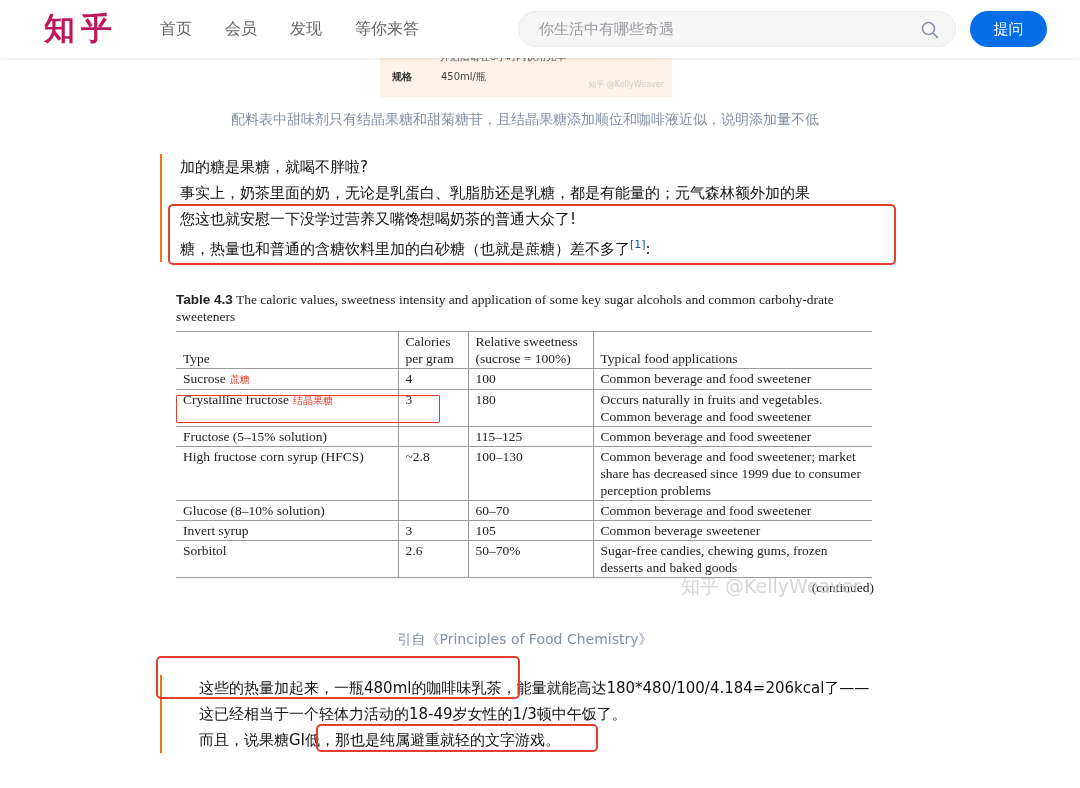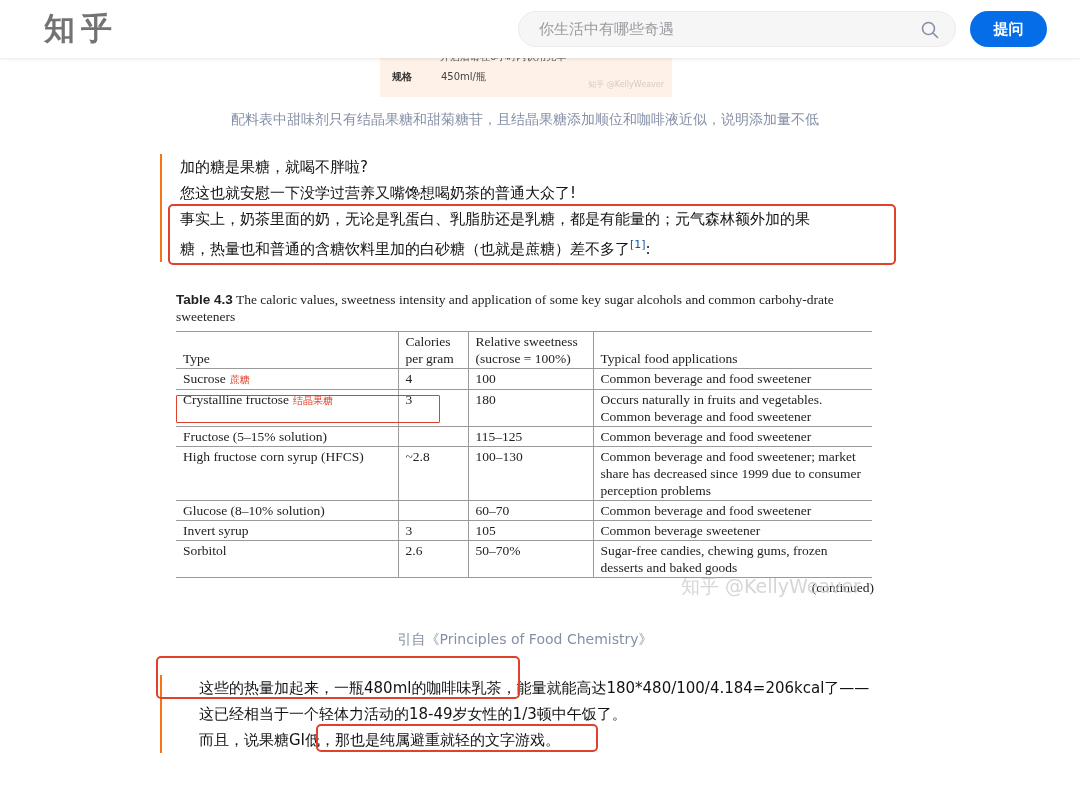--- a/index.html
+++ b/index.html
@@ -2,31 +2,31 @@
 <html><head>
 <meta charset="utf-8">
 <style>
   * { box-sizing: border-box; margin: 0; padding: 0; }
   html, body { width: 1080px; height: 788px; overflow: hidden; background: #fff; }
   body { font-family: "DejaVu Sans", "Liberation Sans", sans-serif; color: #121212; position: relative; }
 
   
   .header { position: absolute; top: 0; left: 0; width: 1080px; height: 58px; background: #fff;
     box-shadow: 0 1px 3px rgba(18,18,18,0.1); z-index: 10; }
-  .logo { position: absolute; left: 44px; top: 8px; font-size: 31px; font-weight: bold; color: #737373; letter-spacing: 6px; }
+  .logo { position: absolute; left: 44px; top: 8px; font-size: 31px; font-weight: bold; color: #be185d; letter-spacing: 6px; }
   .nav { position: absolute; left: 160px; top: 19px; display: flex; gap: 0; }
   .nav-item { font-size: 16px; color: #646464; margin-right: 33px; cursor: pointer; }
   .search { position: absolute; left: 518px; top: 11px; width: 438px; height: 36px; background: #f6f6f6;
     border: 1px solid #ebebeb; border-radius: 18px; }
   .search input { border: none; outline: none; background: transparent; font-size: 15px; color: #be185d;
     position: absolute; left: 20px; top: 8px; width: 360px; font-family: "DejaVu Sans", sans-serif; }
   .search input::placeholder { color: #9a9ba0; }
   .search-icon { position: absolute; right: 16px; top: 9px; width: 18px; height: 18px; }
   .ask-btn { position: absolute; left: 970px; top: 11px; width: 77px; height: 36px; background: #056de8;
-    color: #fff; border-radius: 18px; font-size: 15px; text-align: center; line-height: 36px; font-weight: bold; cursor: pointer; }
+    color: #fff; border-radius: 18px; font-size: 15px; text-align: center; line-height: 36px; font-weight: normal; cursor: pointer; }
 
   
   .img-frag { position: absolute; left: 380px; top: 50px; width: 292px; height: 47px; background: #fdf1e8; }
   .img-frag .cut { position: absolute; left: 60px; top: 0px; font-size: 10px; color: #555; }
   .img-frag .spec-label { position: absolute; left: 12px; top: 20px; font-size: 10px; font-weight: bold; color: #333; }
   .img-frag .spec-val { position: absolute; left: 61px; top: 20px; font-size: 10px; color: #444; }
   .img-frag .wm { position: absolute; right: 8px; top: 29px; font-size: 8px; color: #d6cbc3; }
 
   .caption { position: absolute; left: 0; width: 1050px; text-align: center; font-size: 14px; color: #8590a6; }
 
@@ -46,20 +46,26 @@
   table.t td + td, table.t th + th { border-left: 1px solid #9a9a9a; }
   .cn-red { color: #e0412d; font-family: "DejaVu Sans", sans-serif; font-size: 10px; margin-left: 4px; }
   .continued { text-align: right; font-size: 13.5px; margin-top: 2px; }
   .t-wm { position: absolute; left: 505px; top: 283px; font-size: 19px; color: rgba(200,200,200,0.75); font-family: "DejaVu Sans", sans-serif; white-space: nowrap; }
 </style>
 </head>
 <body>
 
 <div class="header">
   <div class="logo">知乎</div>
+  <div class="nav">
+    <span class="nav-item">首页</span>
+    <span class="nav-item">会员</span>
+    <span class="nav-item">发现</span>
+    <span class="nav-item">等你来答</span>
+  </div>
   <div class="search">
     <input type="text" placeholder="你生活中有哪些奇遇" style="">
     <svg class="search-icon" viewBox="0 0 18 18">
       <circle cx="7.5" cy="7.5" r="6" fill="none" stroke="#8590a6" stroke-width="1.6"></circle>
       <line x1="12" y1="12" x2="16.5" y2="16.5" stroke="#8590a6" stroke-width="1.6" stroke-linecap="round"></line>
     </svg>
   </div>
   <div class="ask-btn">提问</div>
 </div>
 
@@ -67,22 +73,22 @@
   <span class="cut">开启后请在6小时内饮用完毕</span>
   <span class="spec-label">规格</span>
   <span class="spec-val">450ml/瓶</span>
   <span class="wm">知乎 @KellyWeaver</span>
 </div>
 
 <div class="caption" style="top:111px;">配料表中甜味剂只有结晶果糖和甜菊糖苷，且结晶果糖添加顺位和咖啡液近似，说明添加量不低</div>
 
 <div class="quote" style="top:154px;">
   <p>加的糖是果糖，就喝不胖啦?</p>
+  <p>事实上，奶茶里面的奶，无论是乳蛋白、乳脂肪还是乳糖，都是有能量的；元气森林额外加的果</p>
   <p>您这也就安慰一下没学过营养又嘴馋想喝奶茶的普通大众了!</p>
-  <p>事实上，奶茶里面的奶，无论是乳蛋白、乳脂肪还是乳糖，都是有能量的；元气森林额外加的果</p>
   <p><span>糖，热量也和普通的含糖饮料里加的白砂糖（也就是蔗糖）差不多了</span><a class="ref">[1]</a><span>:</span></p>
 </div>
 <div class="red-box" style="left:168px; top:204px; width:728px; height:61px;"></div>
 
 <div class="table-wrap">
   <div class="tcap"><b>Table 4.3</b><span> The caloric values, sweetness intensity and application of some key sugar alcohols and common carbohy-drate sweeteners</span></div>
   <table class="t">
     <colgroup>
         <col style="width:222px">
         <col style="width:70px">

